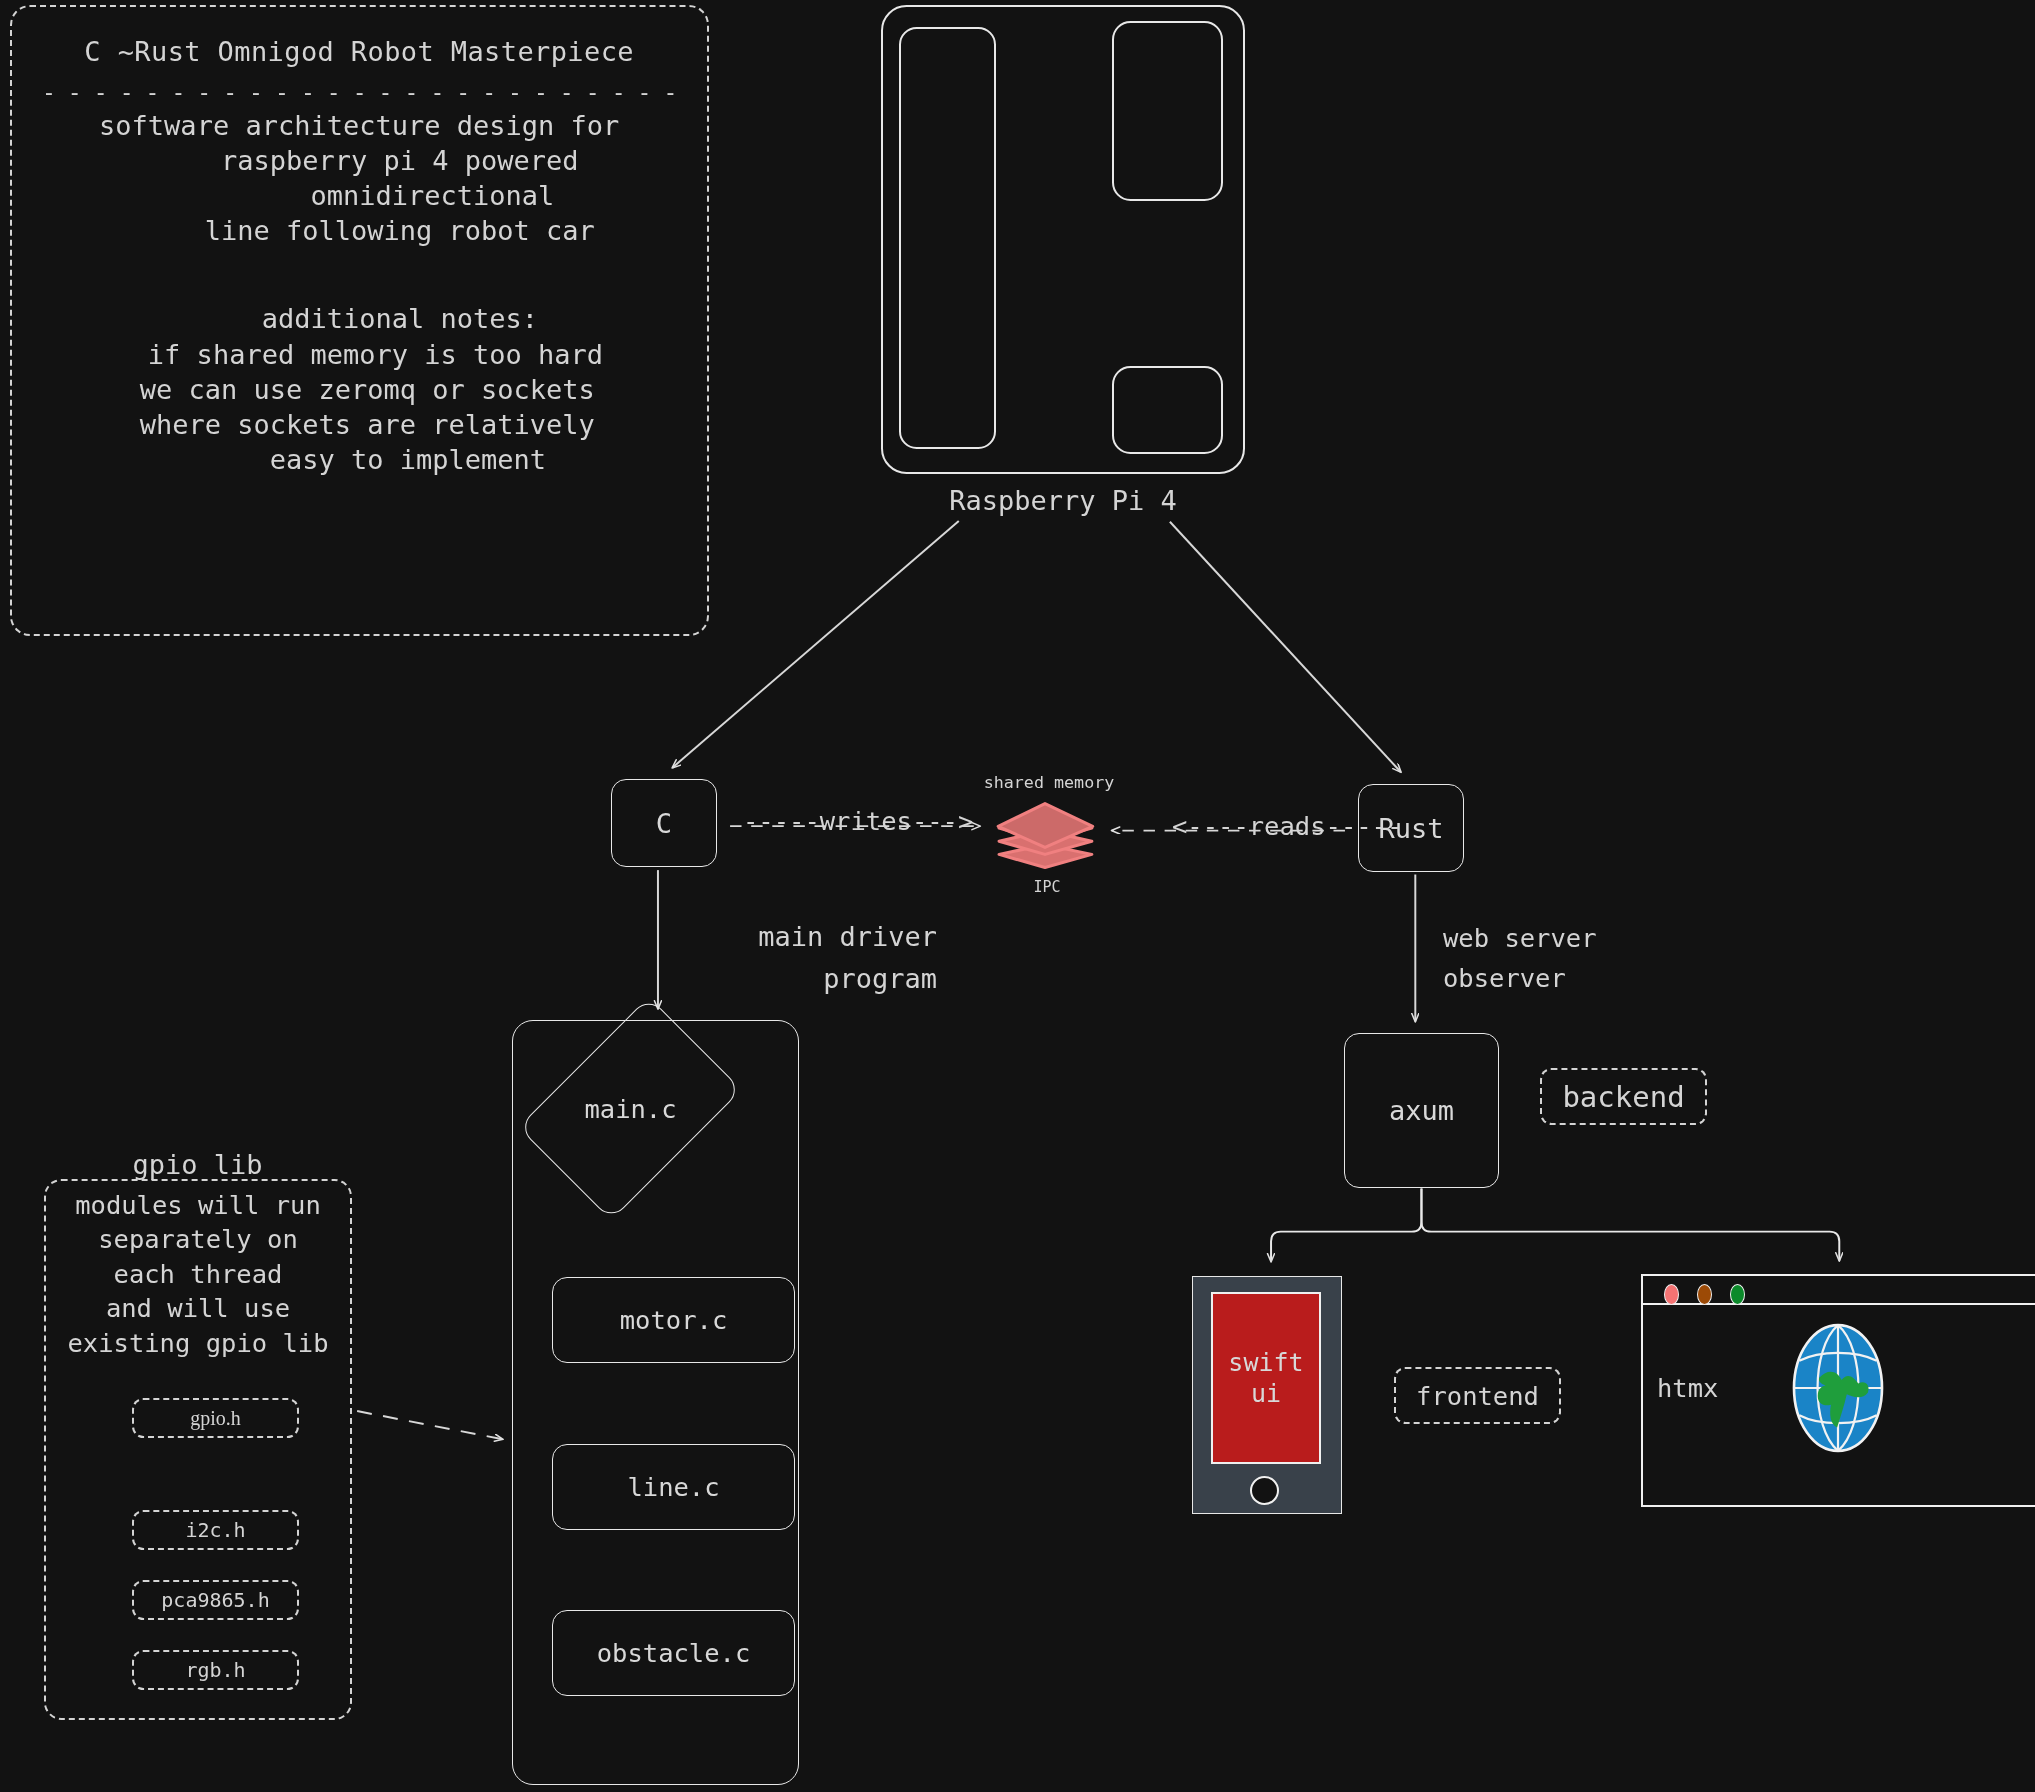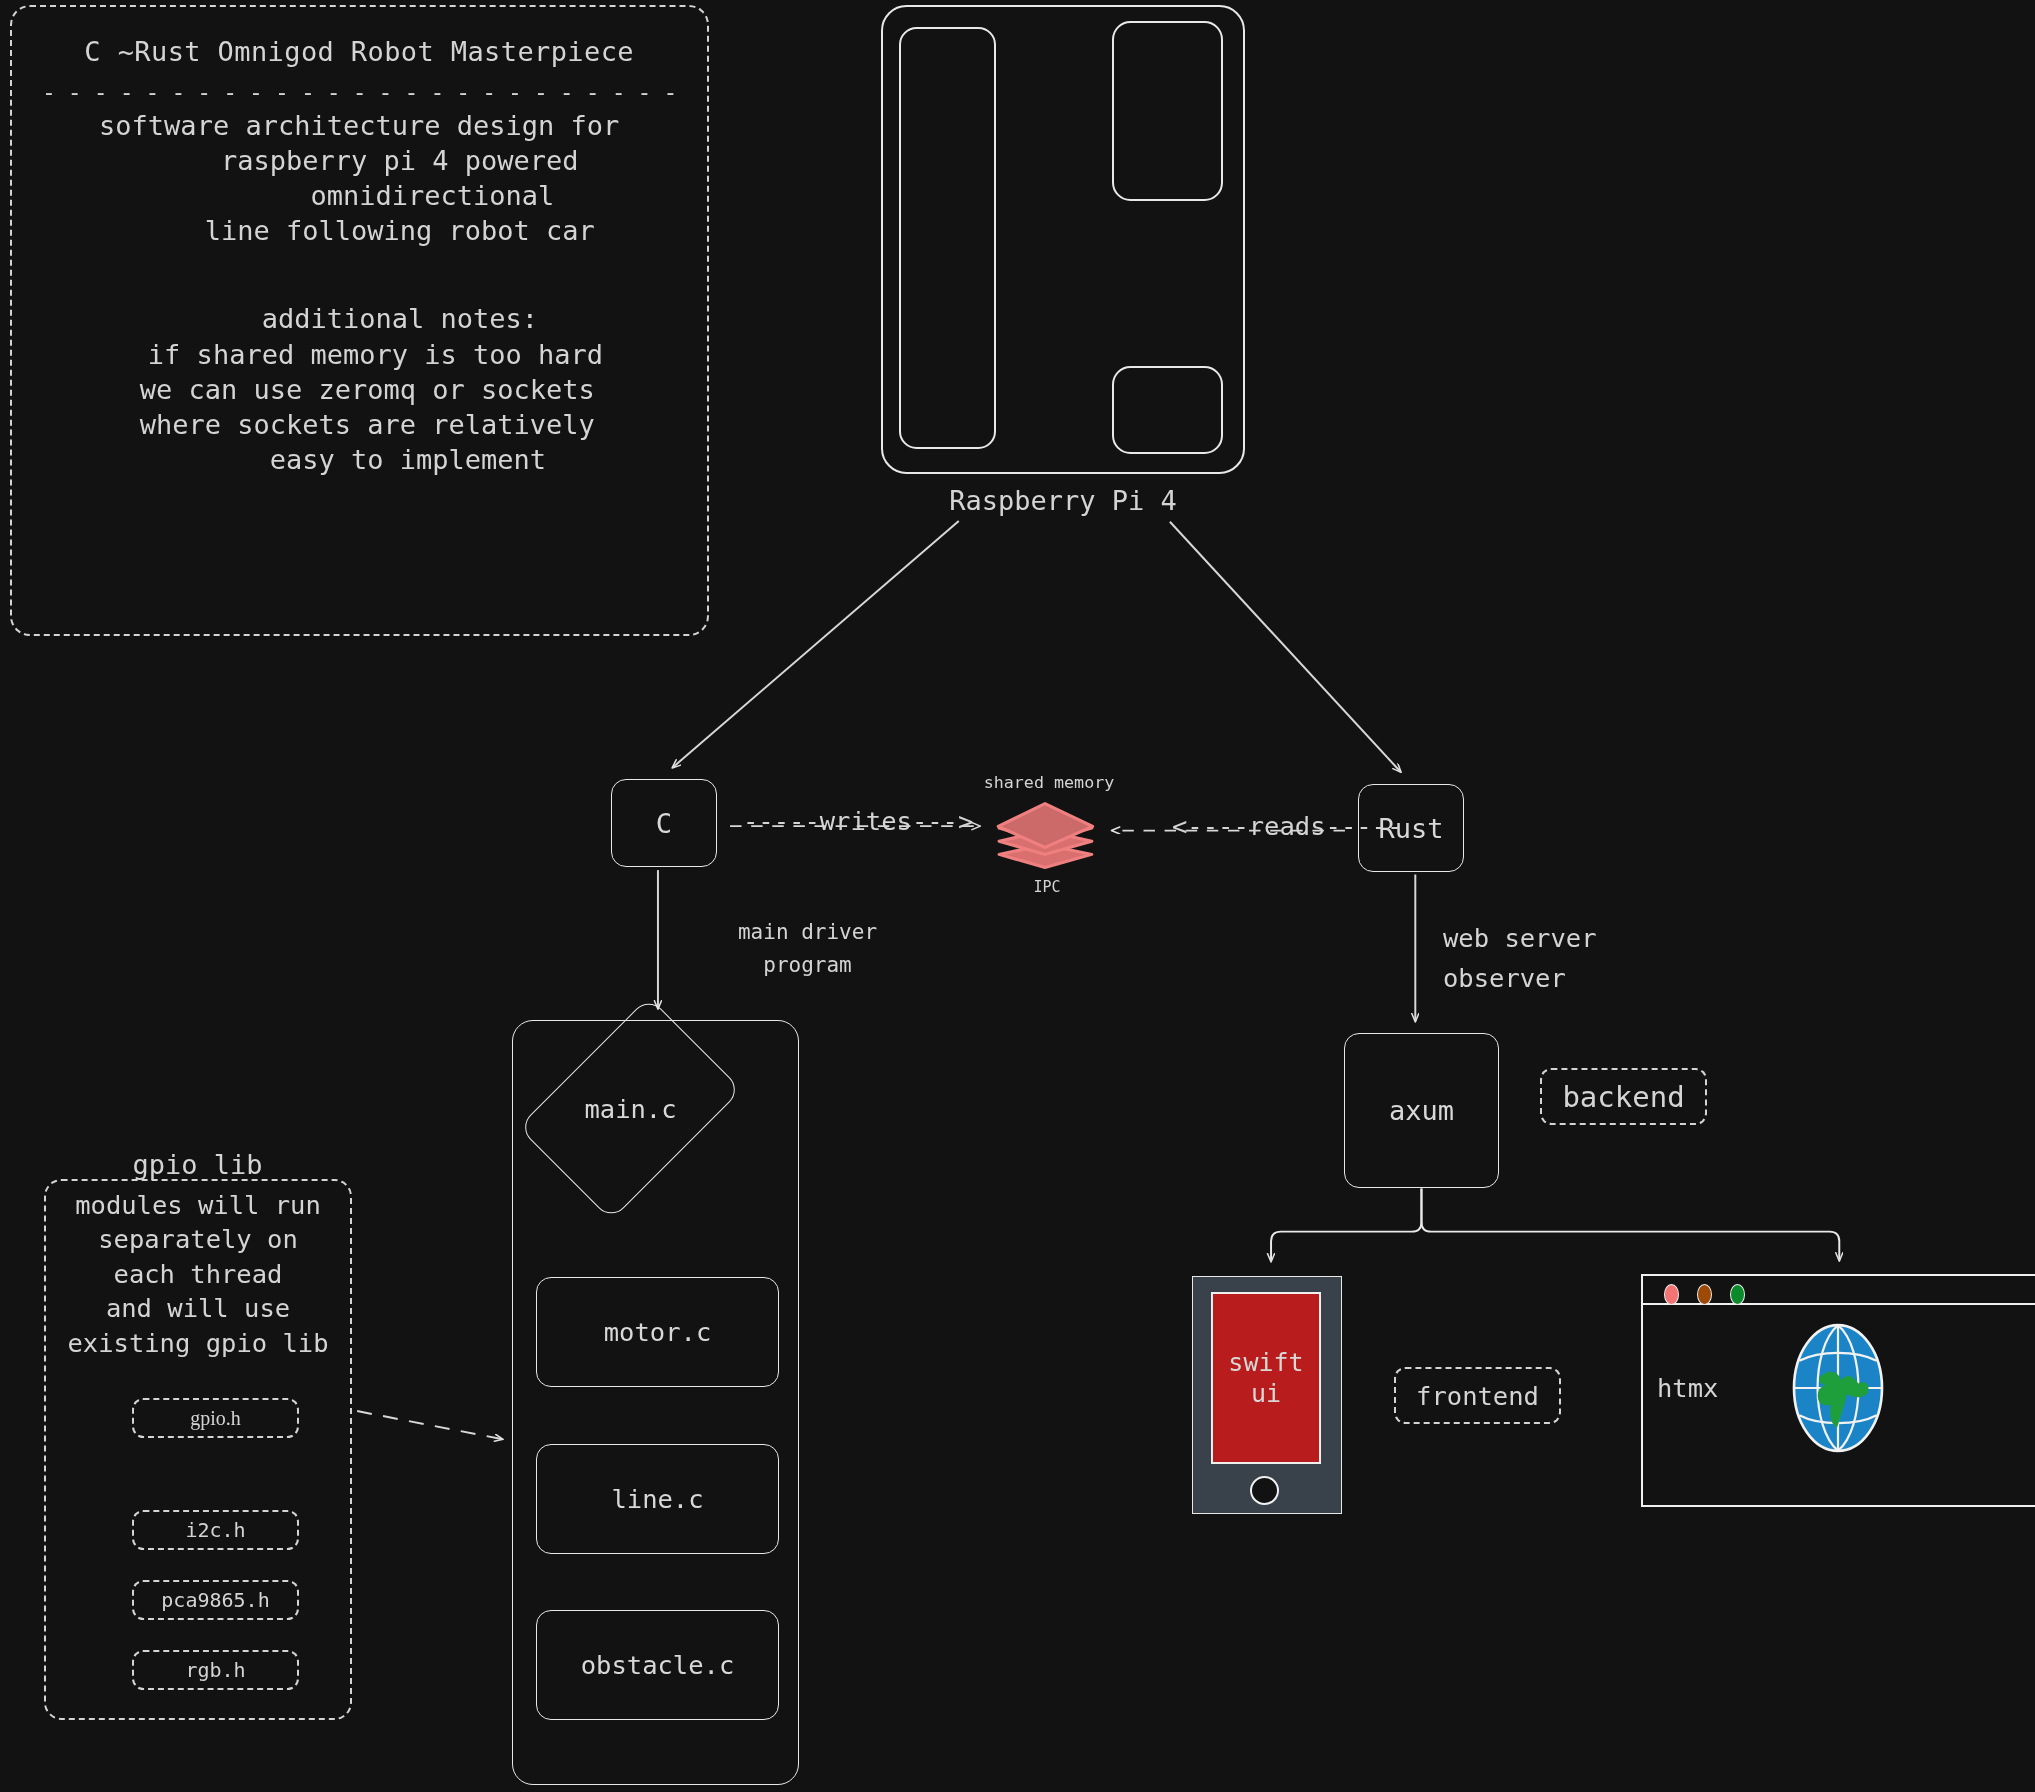--- a/index.html
+++ b/index.html
@@ -82,42 +82,42 @@
   #node-rust{left:1358px; top:784px; width:106px; height:88px; font-size:27px;}
 
   
   #shm-label{left:950px; top:772px; width:198px; font-size:16.7px;}
   #ipc-icon{left:990px; top:801px; width:110px; height:70px;}
   #ipc-label{left:959px; top:878px; width:176px; font-size:15px;}
 
   
   #lbl-writes{left:743px; top:805px; font-size:25.5px;}
   #lbl-reads{left:1172px; top:810px; font-size:25.5px;}
-  #lbl-main-driver{left:693px; top:916px; width:229px; font-size:21px; text-align:center; line-height:1.55;}
+  #lbl-main-driver{left:708px; top:916px; width:229px; font-size:27px; text-align:right; line-height:1.55;}
   #lbl-web-server{left:1443px; top:919px; width:229px; font-size:25.5px; text-align:left; line-height:1.55;}
 
   
   #c-modules{
     left:512px; top:1020px; width:287px; height:765px;
     border:1.8px solid #e8e8e8; border-radius:21px; box-sizing:border-box;
   }
   #diamond-main{
     left:538px; top:1042px; width:185px; height:132px;
   }
   #diamond-main .dm-shape{
     position:absolute;left:26px;top:-26px;width:132px;height:185px;
     border:1.8px solid #e8e8e8; border-radius:17.6px;
     transform:rotate(45deg);
     box-sizing:border-box;
   }
   #diamond-main .dm-text{
     position:absolute;left:0;top:52px;width:185px;
     text-align:center;font-size:25.5px;color:#d8d8d8;
   }
-  .cmod{left:536px; width:243px; height:110px; font-size:25.5px;}
+  .cmod{left:552px; width:243px; height:86px; font-size:25.5px;}
   #cmod-motor{top:1277px;}
   #cmod-line{top:1444px;}
   #cmod-obstacle{top:1610px;}
 
   
   #gpio-title{left:48px; top:1147px; width:299px; font-size:27px;}
   #gpio-box{
     left:44px; top:1179px; width:308px; height:541px;
     border:2.2px dashed #d4d4d4; border-radius:17.6px; box-sizing:border-box;
   }

